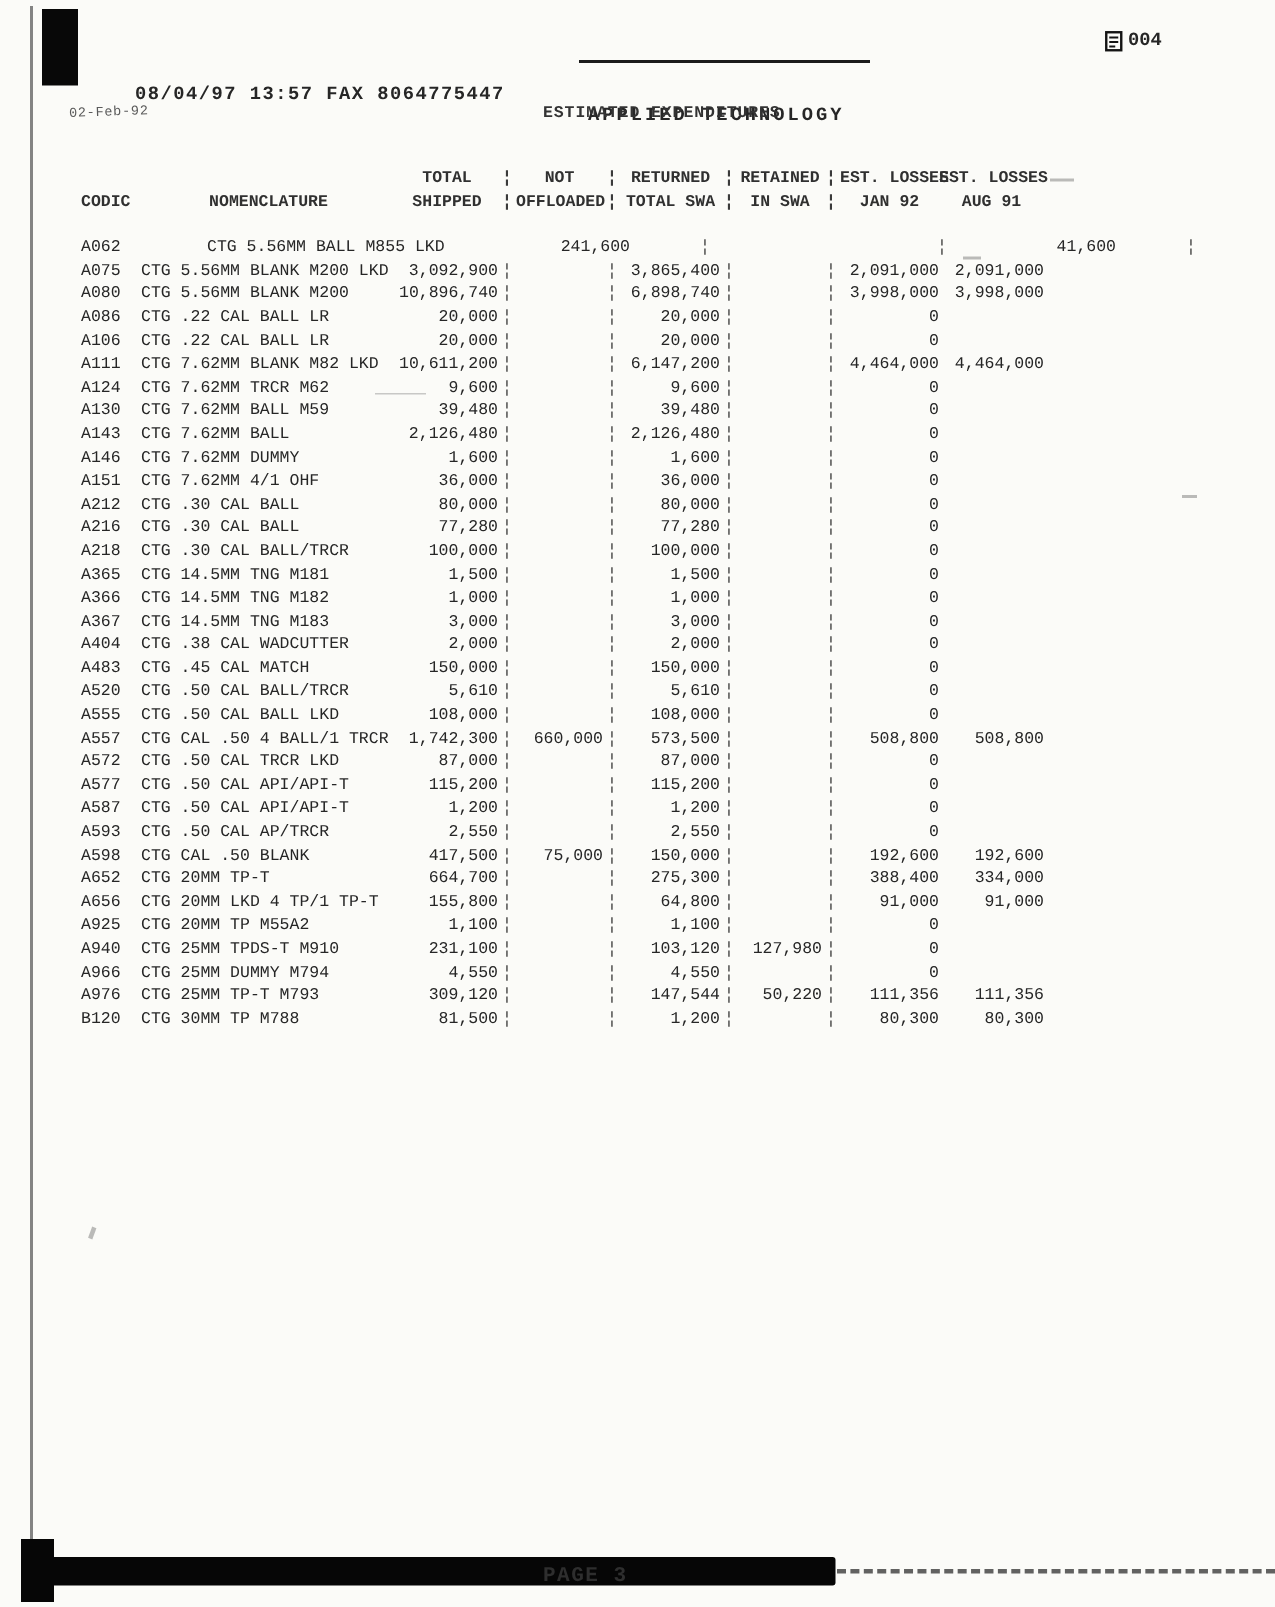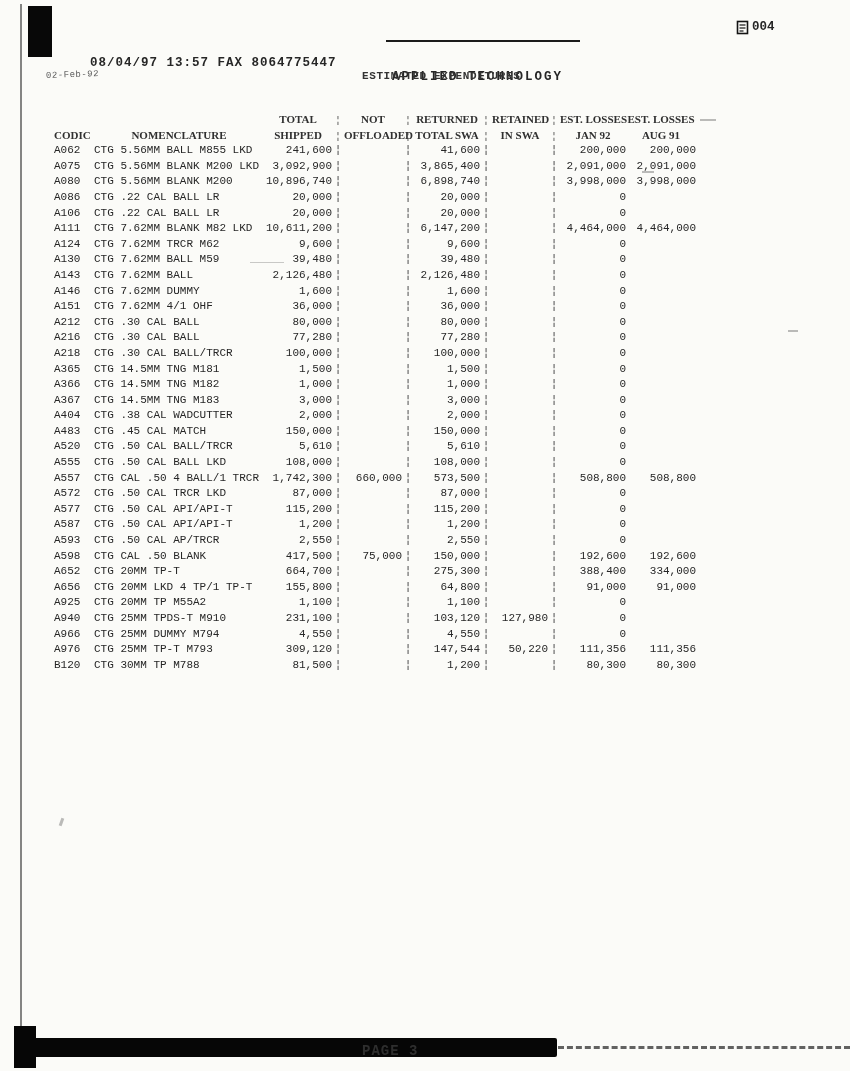--- a/index.html
+++ b/index.html
@@ -19,23 +19,23 @@
   
   .date-stamp{left:46px;top:70px;font-size:9px;color:#5a5a5a;transform:rotate(-2deg);letter-spacing:.5px;}
   .page-title{left:327px;top:70px;font-size:11px;font-weight:bold;letter-spacing:.6px;color:#333;margin-left:35px;}
   .page-footer{left:362px;top:1008px;font-size:14px;font-weight:bold;color:#2e2e2e;letter-spacing:1px;margin-top:35px;}
   
   .table{left:54px;top:112px;width:660px;font-size:11px;line-height:15.6px;}
   .trow{display:grid;grid-template-columns:40px 170px 68px 12px 58px 12px 66px 12px 56px 12px 66px 70px;white-space:nowrap;}
   .trow .c{overflow:visible;}
   .trow .c2,.trow .c4,.trow .c6,.trow .c8,.trow .c10,.trow .c11{text-align:right;}
   .trow .sep{text-align:center;color:#3a3a3a;}
-  .thead{font-weight:bold;color:#303030;font-family:Liberation Serif, serif;}
+  .thead{font-weight:bold;color:#303030;}
   .thead .c1,.thead .c2,.thead .c4,.thead .c6,.thead .c8,.thead .c10,.thead .c11{text-align:center;}
-  .body-first{}
+  .body-first{margin-top:15px;gap:44px;}
   
   .blob-corner{left:28px;top:6px;width:24px;height:51px;background:#080808;}
   .edge-line{left:20px;top:4px;width:2px;height:1052px;background:#222;opacity:.55;}
   .bottom-bar{left:30px;top:1038px;width:527px;height:19px;background:#060606;border-radius:2px;}
   .bottom-left-block{left:14px;top:1026px;width:22px;height:42px;background:#060606;}
   .bottom-dashes{left:558px;top:1046px;width:292px;height:0;border-top:3px dashed #3c3c3c;opacity:.8;}
   .noise{background:#6a6a6a;opacity:.45;}
   .n1{left:700px;top:119px;width:16px;height:2px;}
   .n2{left:642px;top:171px;width:12px;height:2px;}
   .n3{left:250px;top:262px;width:34px;height:1px;opacity:.35;}

